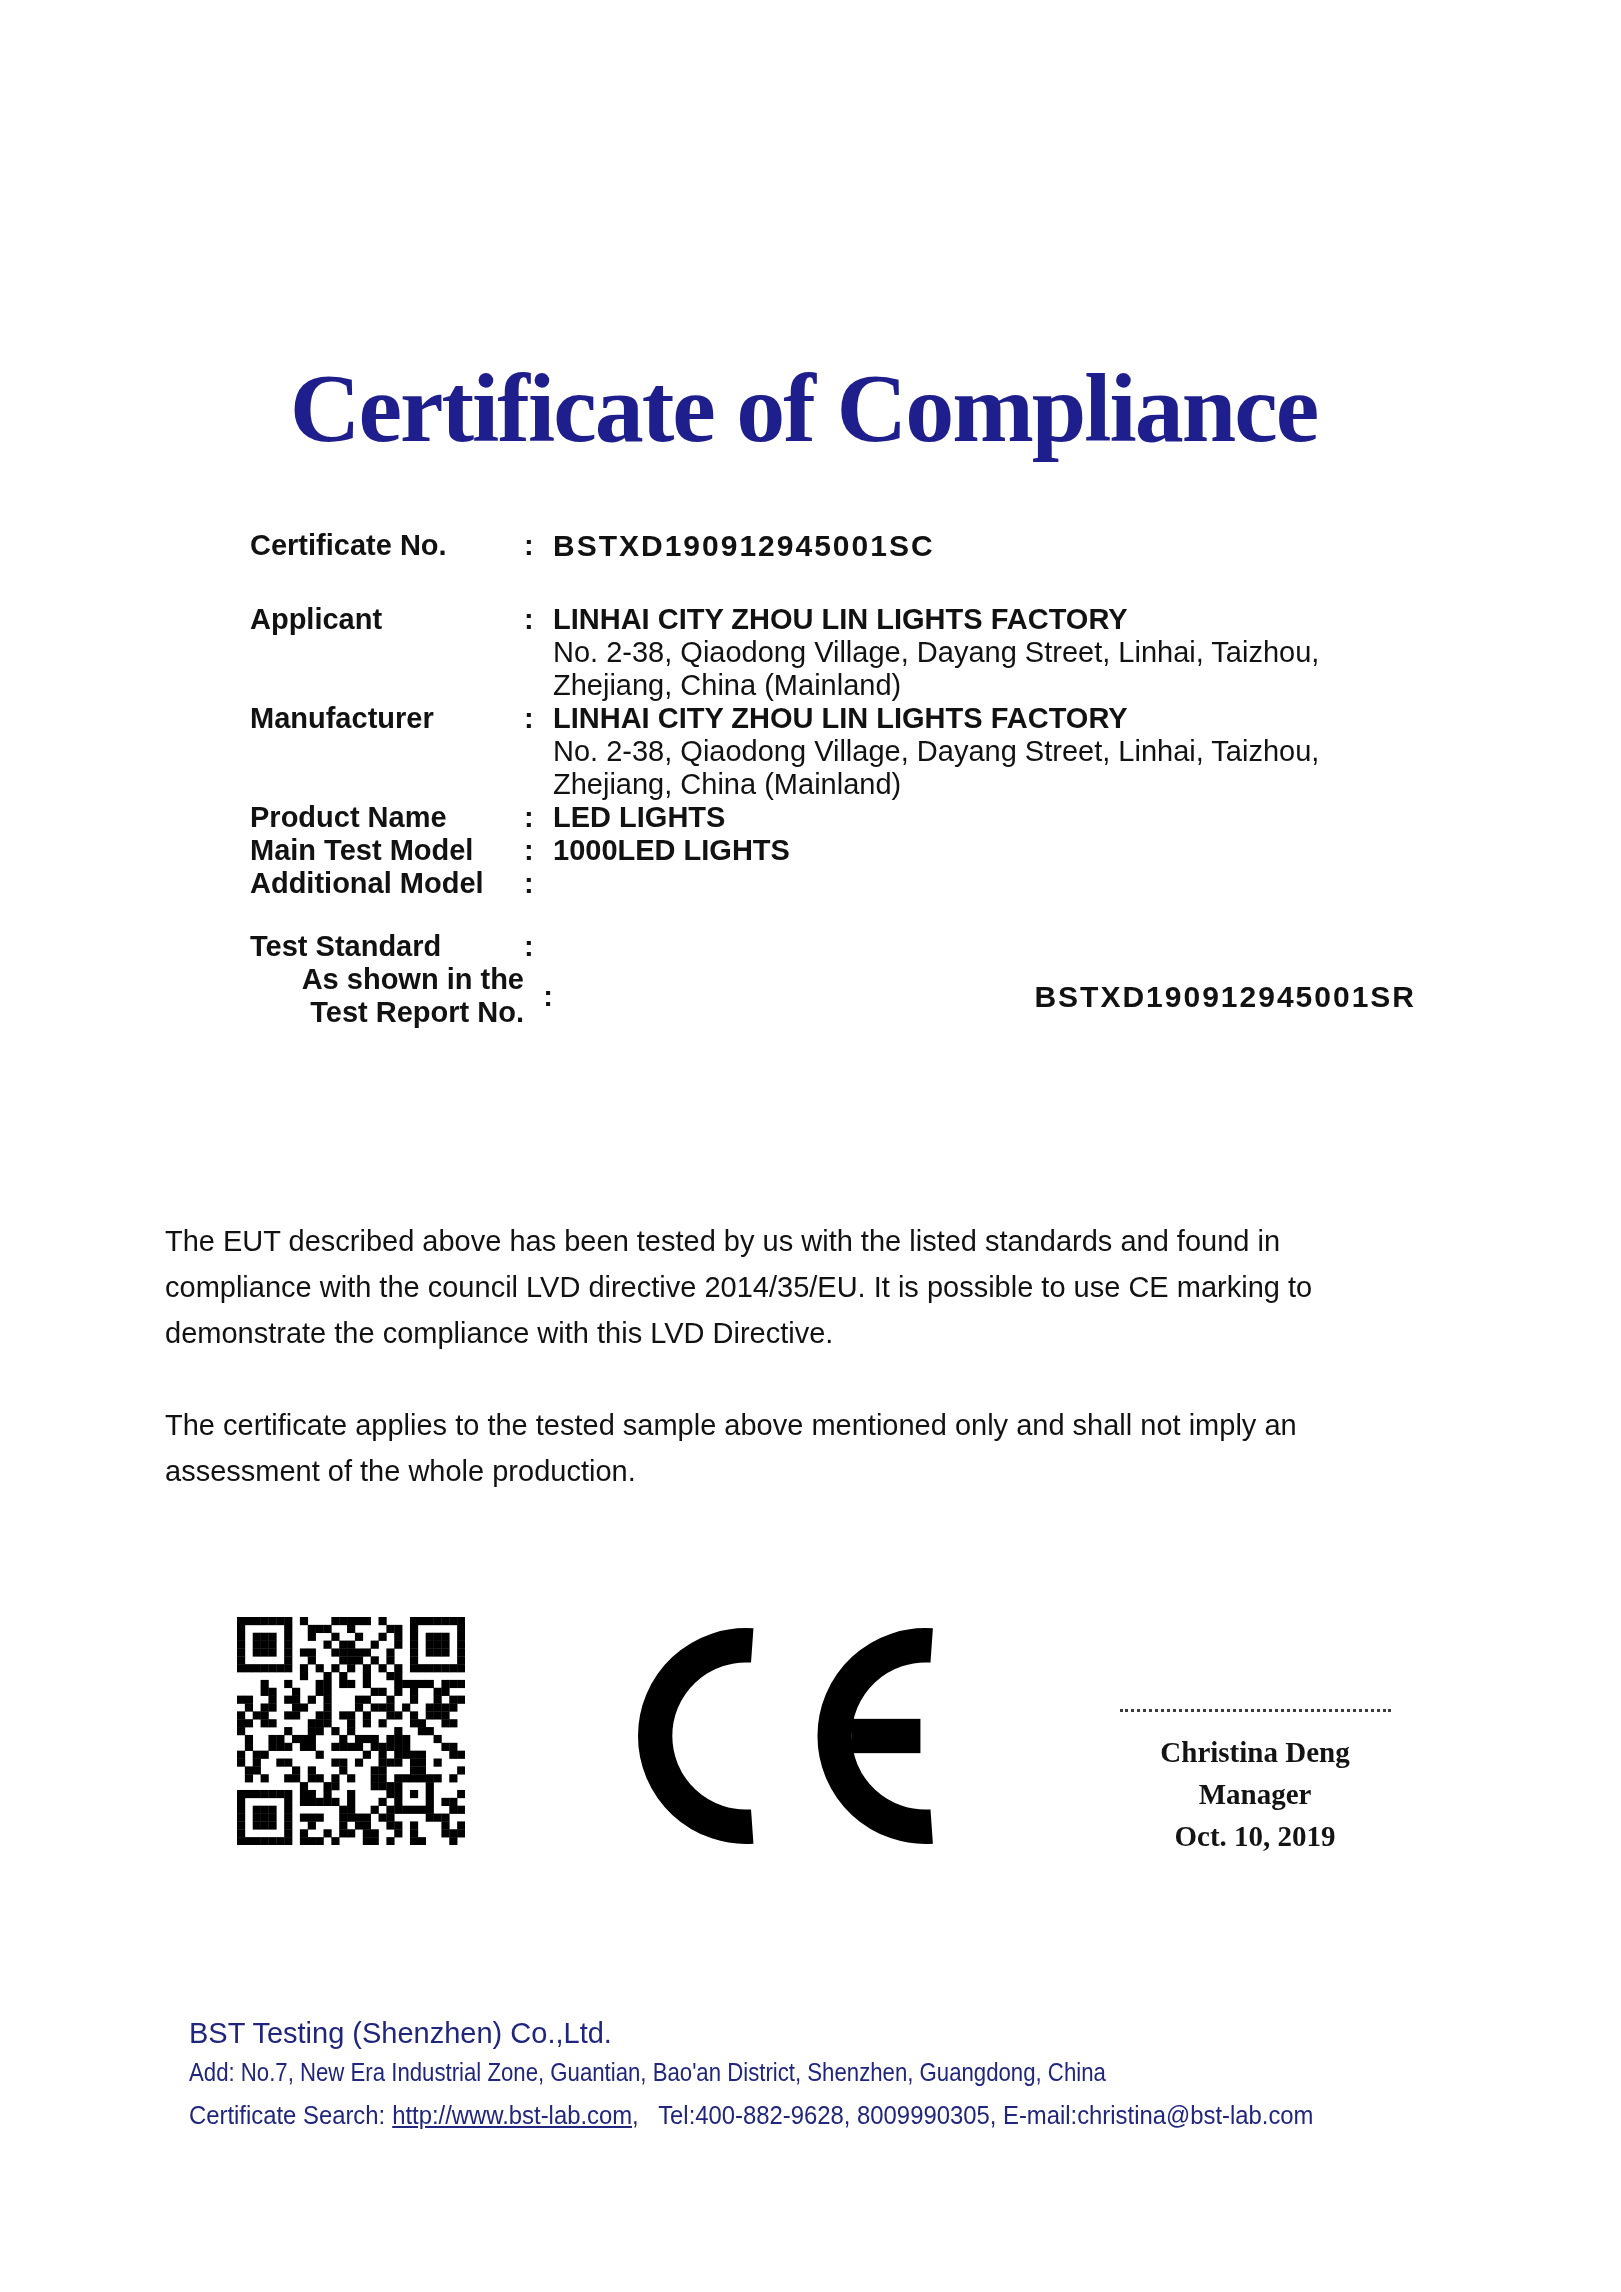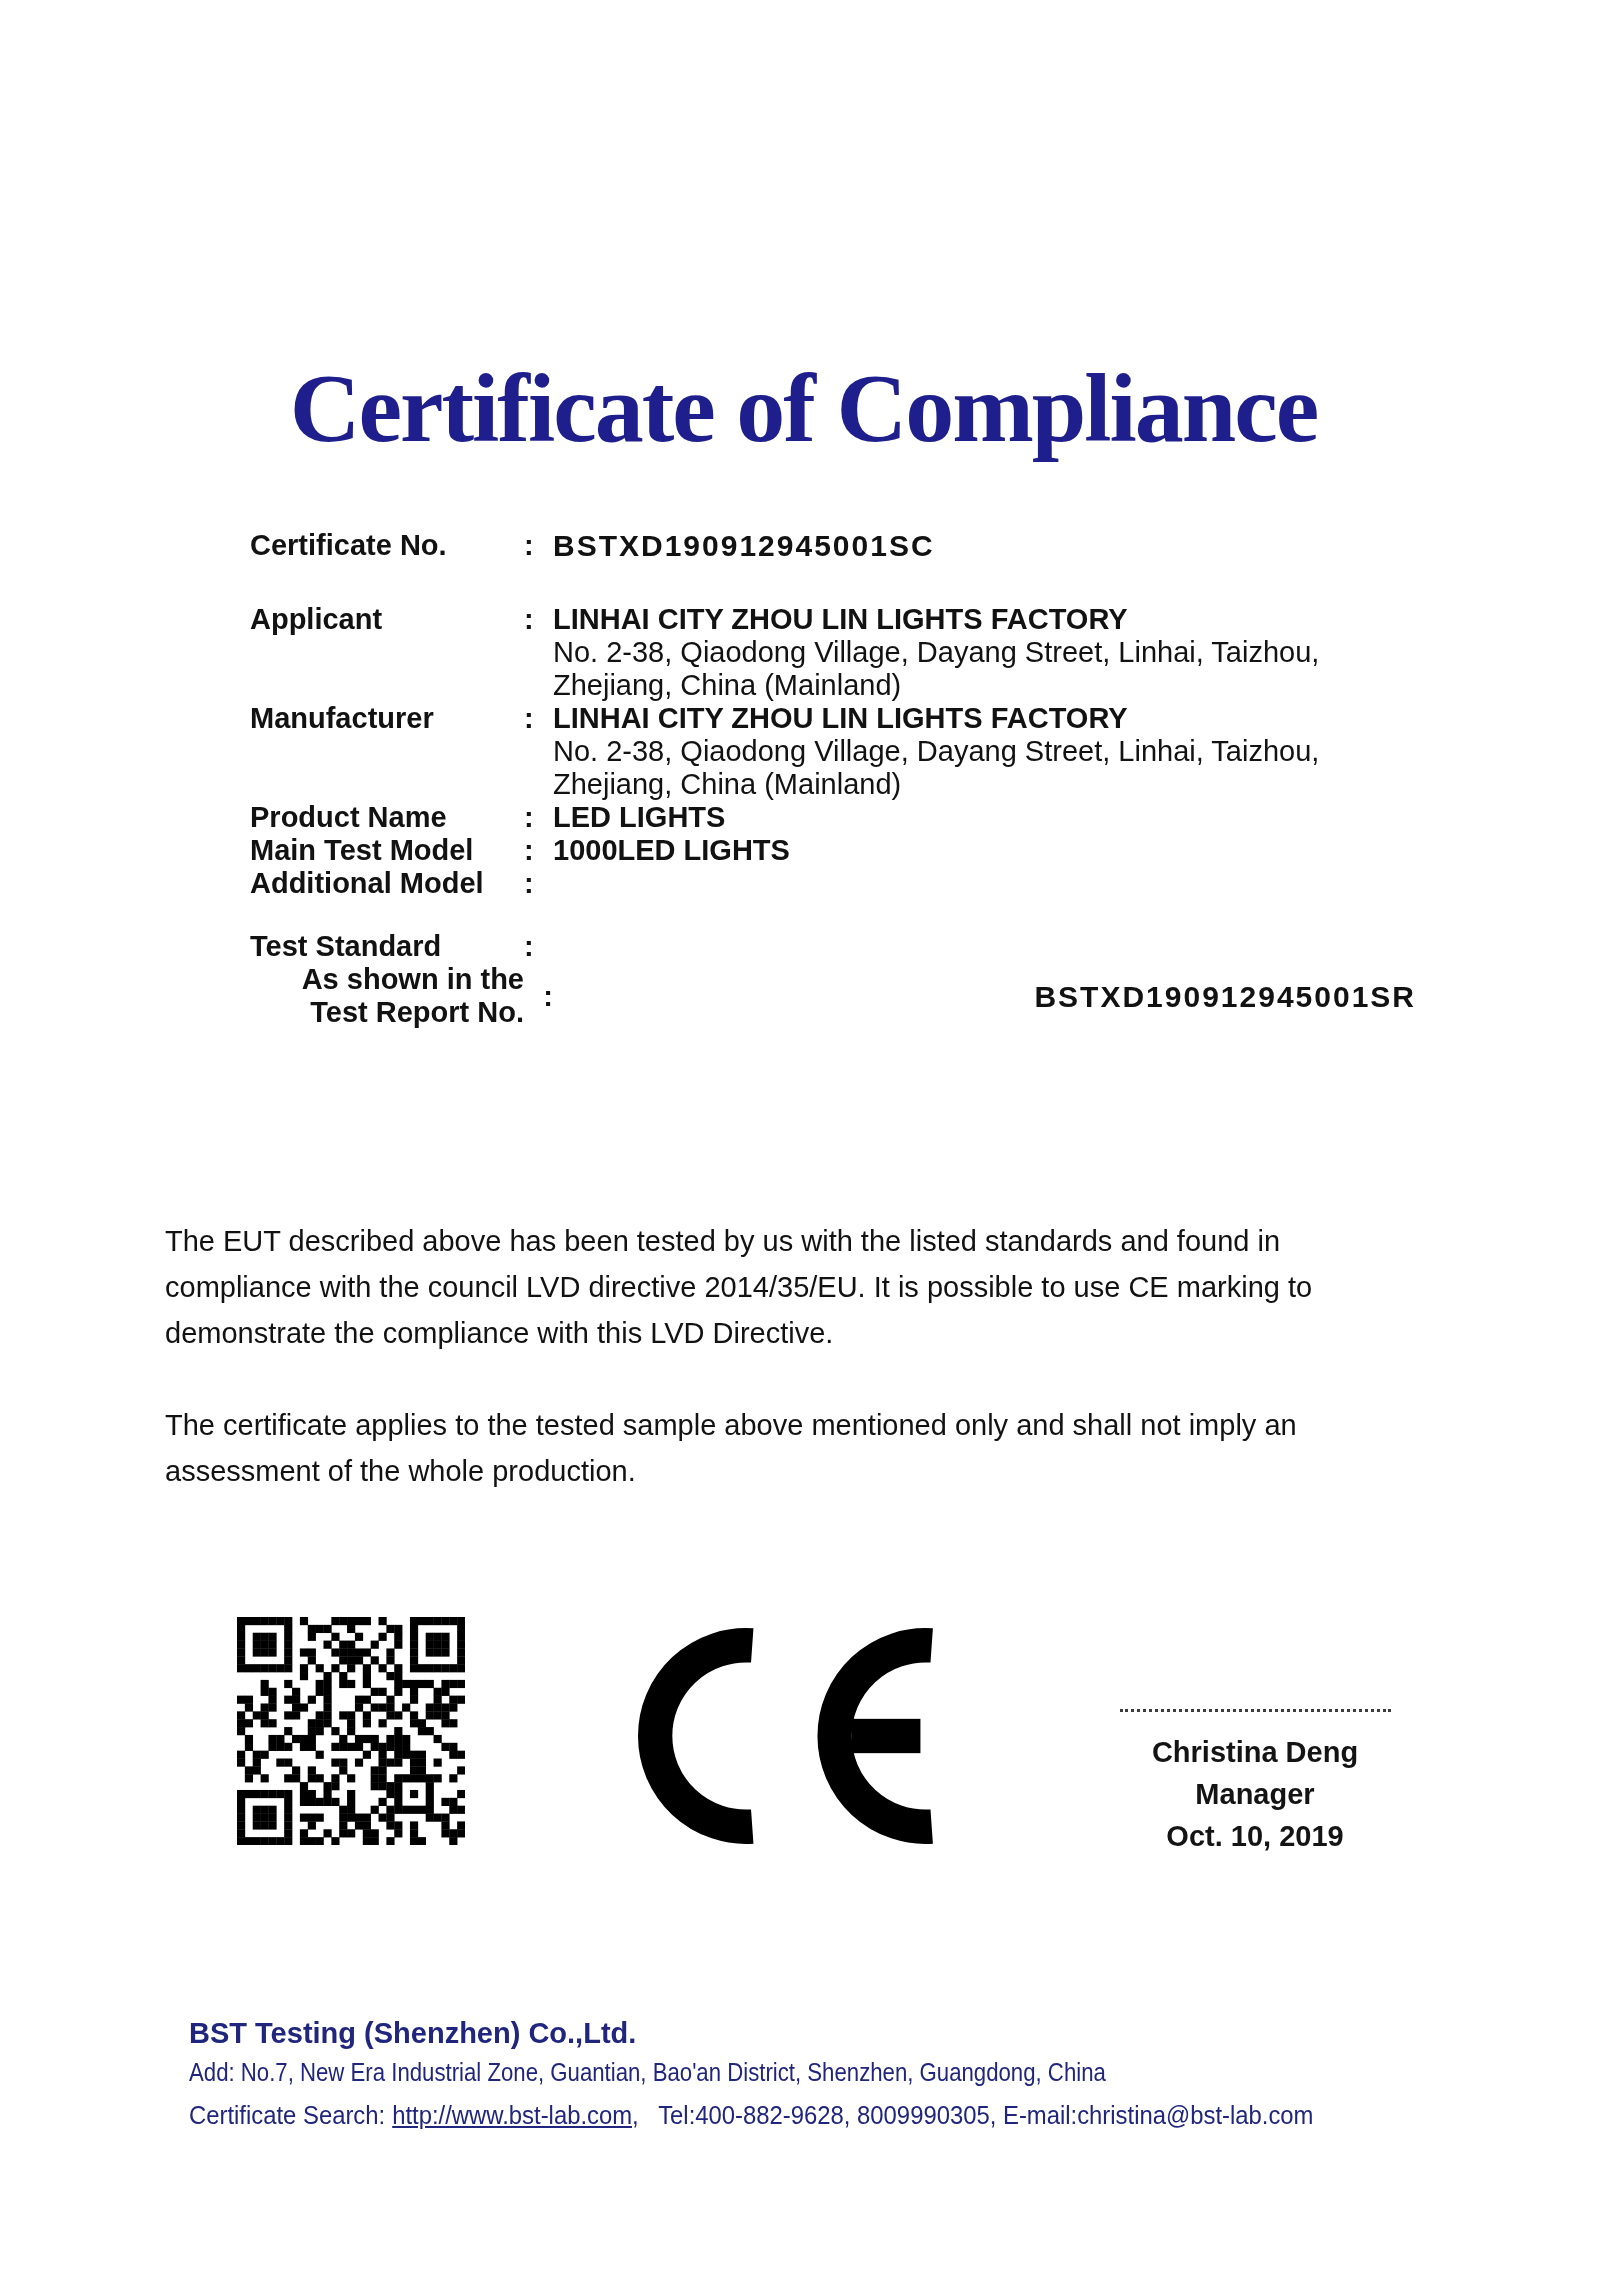--- a/index.html
+++ b/index.html
@@ -43,25 +43,25 @@
     position:absolute;left:165px;top:1172px;width:1264px;
     font-size:29px;line-height:46px;
     white-space:pre-line;
   }
   
   .qr{position:absolute;left:237px;top:1617px;width:228px;height:228px;}
   .ce{position:absolute;left:638px;top:1628px;width:304px;height:216px;}
   
   .sig{position:absolute;left:1108px;top:1703px;width:294px;text-align:center;}
   .sig .dots{height:0;border-bottom:3.9px dotted #3c3c3c;width:271px;margin:5.9px auto 19.6px auto;}
-  .sig .line{font-weight:700;font-size:29px;line-height:42px;color:#141414;}
+  .sig .line{font-weight:700;font-size:29px;line-height:42px;color:#141414;font-family:Liberation Serif, serif;}
   
   .footer-company{
     position:absolute;left:189px;top:2017px;
-    font-size:29px;font-weight:700;color:#20267E;white-space:nowrap;
+    font-size:29px;font-weight:400;color:#20267E;white-space:nowrap;
   }
   .footer-address{
     position:absolute;left:189px;top:2058px;
     font-size:25.5px;color:#20267E;white-space:nowrap;
     transform:scaleX(.87);transform-origin:left center;
   }
   .footer-search{
     position:absolute;left:189px;top:2100px;
     font-size:26.5px;color:#20267E;white-space:nowrap;
     transform:scaleX(.9);transform-origin:left center;

